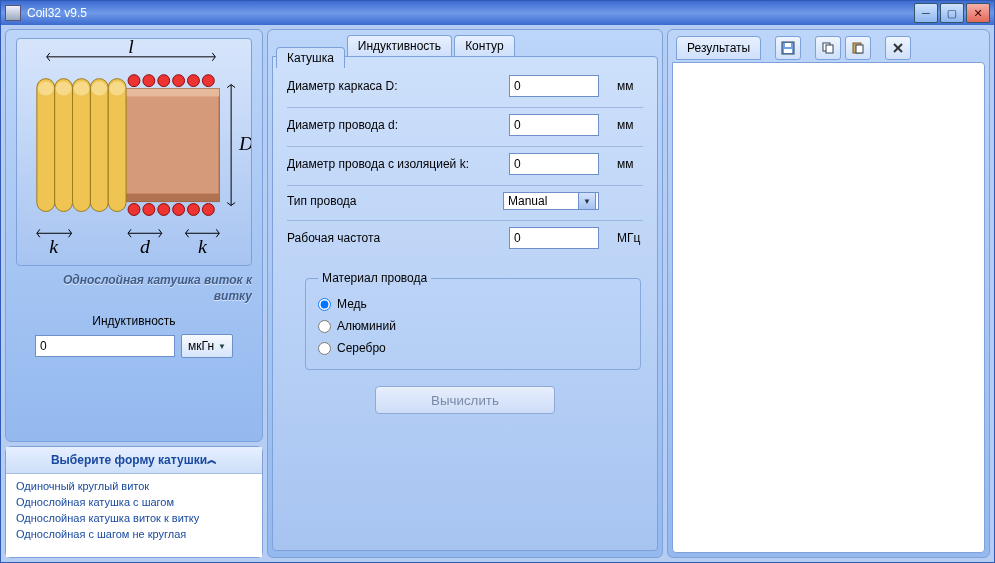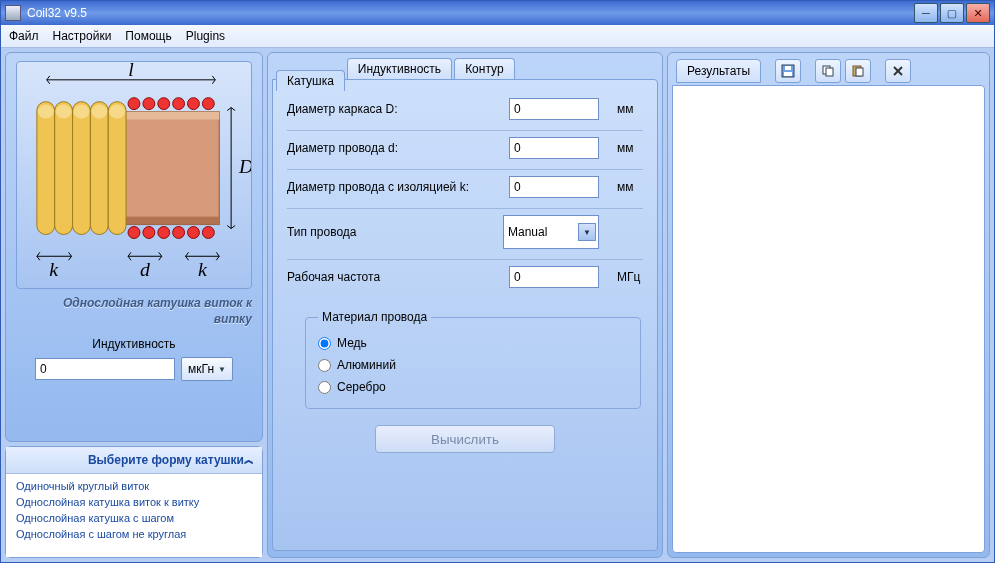--- a/index.html
+++ b/index.html
@@ -152,21 +152,21 @@
   .combo-btn .chev { font-size: 8px; color: #244; }
 
   .left-lower {
     height: 112px;
     display: flex;
     flex-direction: column;
   }
   .list-header {
     display: flex;
     align-items: center;
-    justify-content: flex-end;
+    justify-content: center;
     padding: 6px 8px;
     background: linear-gradient(#e6efff, #cddff9);
     border-bottom: 1px solid #a7bde3;
     color: #1a4aa0;
     font-weight: bold;
   }
   .list-header .collapse { color: #1a4aa0; font-size: 10px; }
   .list-body {
     flex: 1;
     background: #fff;
@@ -228,21 +228,21 @@
     gap: 18px;
   }
   .form-row:last-of-type { border-bottom: none; }
   .form-row .lbl { flex: 1; color: #000; }
   .form-row .unit { width: 26px; color: #000; }
   .form-row input[type=text] {
     width: 90px;
   }
   .select-box {
     width: 96px;
-    height: 34px;
+    height: 18px;
     border: 1px solid #6e90c9;
     background: #fff;
     display: inline-flex;
     align-items: center;
     justify-content: space-between;
     padding: 0 2px 0 4px;
     box-sizing: border-box;
     cursor: pointer;
   }
   .select-box .dd {
@@ -336,26 +336,20 @@
   <div class="titlebar">
     <span class="icon-slot"></span>
     <span class="title-text">Coil32 v9.5</span>
     <div class="win-btns">
       <div class="win-btn">─</div>
       <div class="win-btn">▢</div>
       <div class="win-btn close">✕</div>
     </div>
   </div>
 
-  <div class="menubar">
-    <span>Файл</span>
-    <span>Настройки</span>
-    <span>Помощь</span>
-    <span>Plugins</span>
-  </div>
 
   <div class="client">
 
     <div class="left-col">
       <div class="panel left-upper">
         <div class="coil-image">
           <svg viewBox="0 0 236 228">
 
             <line x1="30" y1="18" x2="200" y2="18" stroke="#000"></line>
             <polyline points="33,14 30,18 33,22" fill="none" stroke="#000"></polyline>
@@ -431,22 +425,22 @@
         </div>
       </div>
 
       <div class="panel left-lower">
         <div class="list-header">
           <span>Выберите форму катушки</span>
           <span class="collapse">︽</span>
         </div>
         <div class="list-body">
           <div class="list-item">Одиночный круглый виток</div>
+          <div class="list-item">Однослойная катушка с шагом</div>
           <div class="list-item">Однослойная катушка виток к витку</div>
-          <div class="list-item">Однослойная катушка с шагом</div>
           <div class="list-item">Однослойная с шагом не круглая</div>
         </div>
       </div>
     </div>
 
     <div class="panel center-col">
       <div class="tabs">
         <div class="tab active">Катушка</div>
         <div class="tab">Индуктивность</div>
         <div class="tab">Контур</div>

